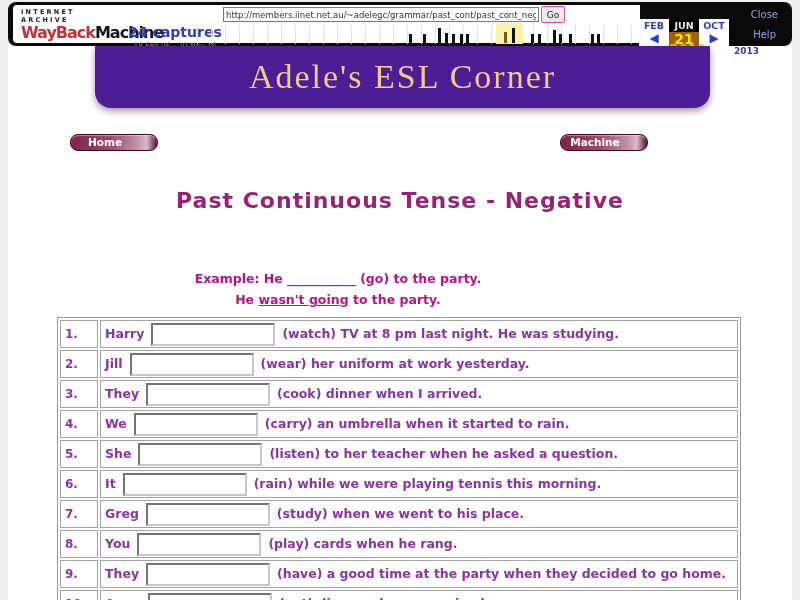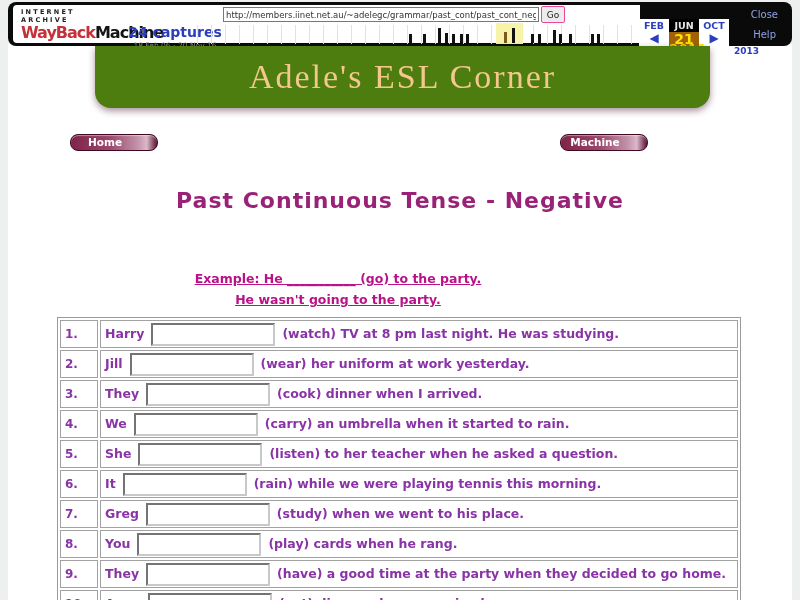--- a/index.html
+++ b/index.html
@@ -27,36 +27,36 @@
   .wb-datenav{position:absolute;left:631px;top:17px;width:90px;height:38px;background:#ffffff;display:grid;grid-template-columns:30px 30px 30px;grid-template-rows:13px 14px 11px;text-align:center;}
   .dn-cell{font-size:9.5px;font-weight:bold;color:#2b3fbe;line-height:13px;cursor:pointer;}
   .dn-black{background:#000;color:#e8e8e8;}
   .dn-day{background:#a16207;color:#ffe400;font-size:14px;font-weight:bold;line-height:14px;}
   .dn-year-cur{background:#0f172a;color:#ffe400;font-size:15px;line-height:11px;}
   .dn-arrow{font-size:12px;color:#2b3fbe;line-height:12px;cursor:pointer;}
   .wb-close{position:absolute;right:14px;top:7px;font-size:10px;color:#8fa2e8;cursor:pointer;}
   .wb-help{position:absolute;right:16px;top:27px;font-size:10px;color:#8fa2e8;cursor:pointer;}
 
   
-  .banner{position:absolute;left:95px;top:46px;width:615px;height:62px;background:#4d7c0f;border-radius:0 0 16px 16px;box-shadow:0 3px 7px rgba(60,10,40,.45);display:flex;align-items:center;justify-content:center;}
+  .banner{position:absolute;left:95px;top:46px;width:615px;height:62px;background:#4c1d95;border-radius:0 0 16px 16px;box-shadow:0 3px 7px rgba(60,10,40,.45);display:flex;align-items:center;justify-content:center;}
   .banner-title{font-family:"Liberation Serif","DejaVu Serif",serif;font-size:34px;color:#f4c88c;letter-spacing:2px;}
 
   
   .pill-btn{position:absolute;width:86px;height:15px;border-radius:8px;border:1px solid #40091f;
     background:linear-gradient(90deg,#7e2448 0%,#9c476c 45%,#c394ab 78%,#dcb9c9 88%,#571230 100%);
     color:#fff;font-size:10.5px;font-weight:bold;text-align:center;line-height:14px;cursor:pointer;
     box-shadow:inset 0 1px 1px rgba(255,255,255,.45);}
   .btn-home{left:70px;top:134px;}
   .btn-medium{left:560px;top:134px;}
   .pill-btn span{display:inline-block;padding-right:18px;}
 
   
   .ex-title{position:absolute;left:0;top:188px;width:800px;text-align:center;font-size:22px;font-weight:bold;color:#992277;letter-spacing:1px;}
   .ex-instr{position:absolute;left:0;top:240px;width:800px;text-align:center;font-size:13px;font-weight:bold;color:#bb1188;}
-  .ex-example{position:absolute;left:0;top:268px;width:676px;text-align:center;font-size:12.5px;font-weight:bold;color:#bb1188;line-height:21px;text-decoration:underline;}
+  .ex-example{position:absolute;left:0;top:268px;width:676px;text-align:center;font-size:12.5px;font-weight:bold;color:#bb1188;line-height:21px;}
   .ex-example .u{text-decoration:underline;}
 
   .ex-table{position:absolute;left:57px;top:317px;width:684px;border-collapse:separate;border-spacing:2px;border:1px solid #9a9a9a;background:#fff;}
   .ex-table td{border:1px solid #a2a2a2;background:#fff;height:24px;vertical-align:middle;}
   td.num{width:30px;padding:1px 2px 1px 4px;font-size:12px;font-weight:bold;color:#8a33a6;}
   td.sentence{padding:1px 4px;font-size:12.5px;font-weight:bold;color:#8a33a6;}
   .answer-input{width:116px;height:17px;border:2px inset #c8c8c8;background:#fff;margin:0 7px;vertical-align:middle;}
 </style>
 </head>
 <body>

